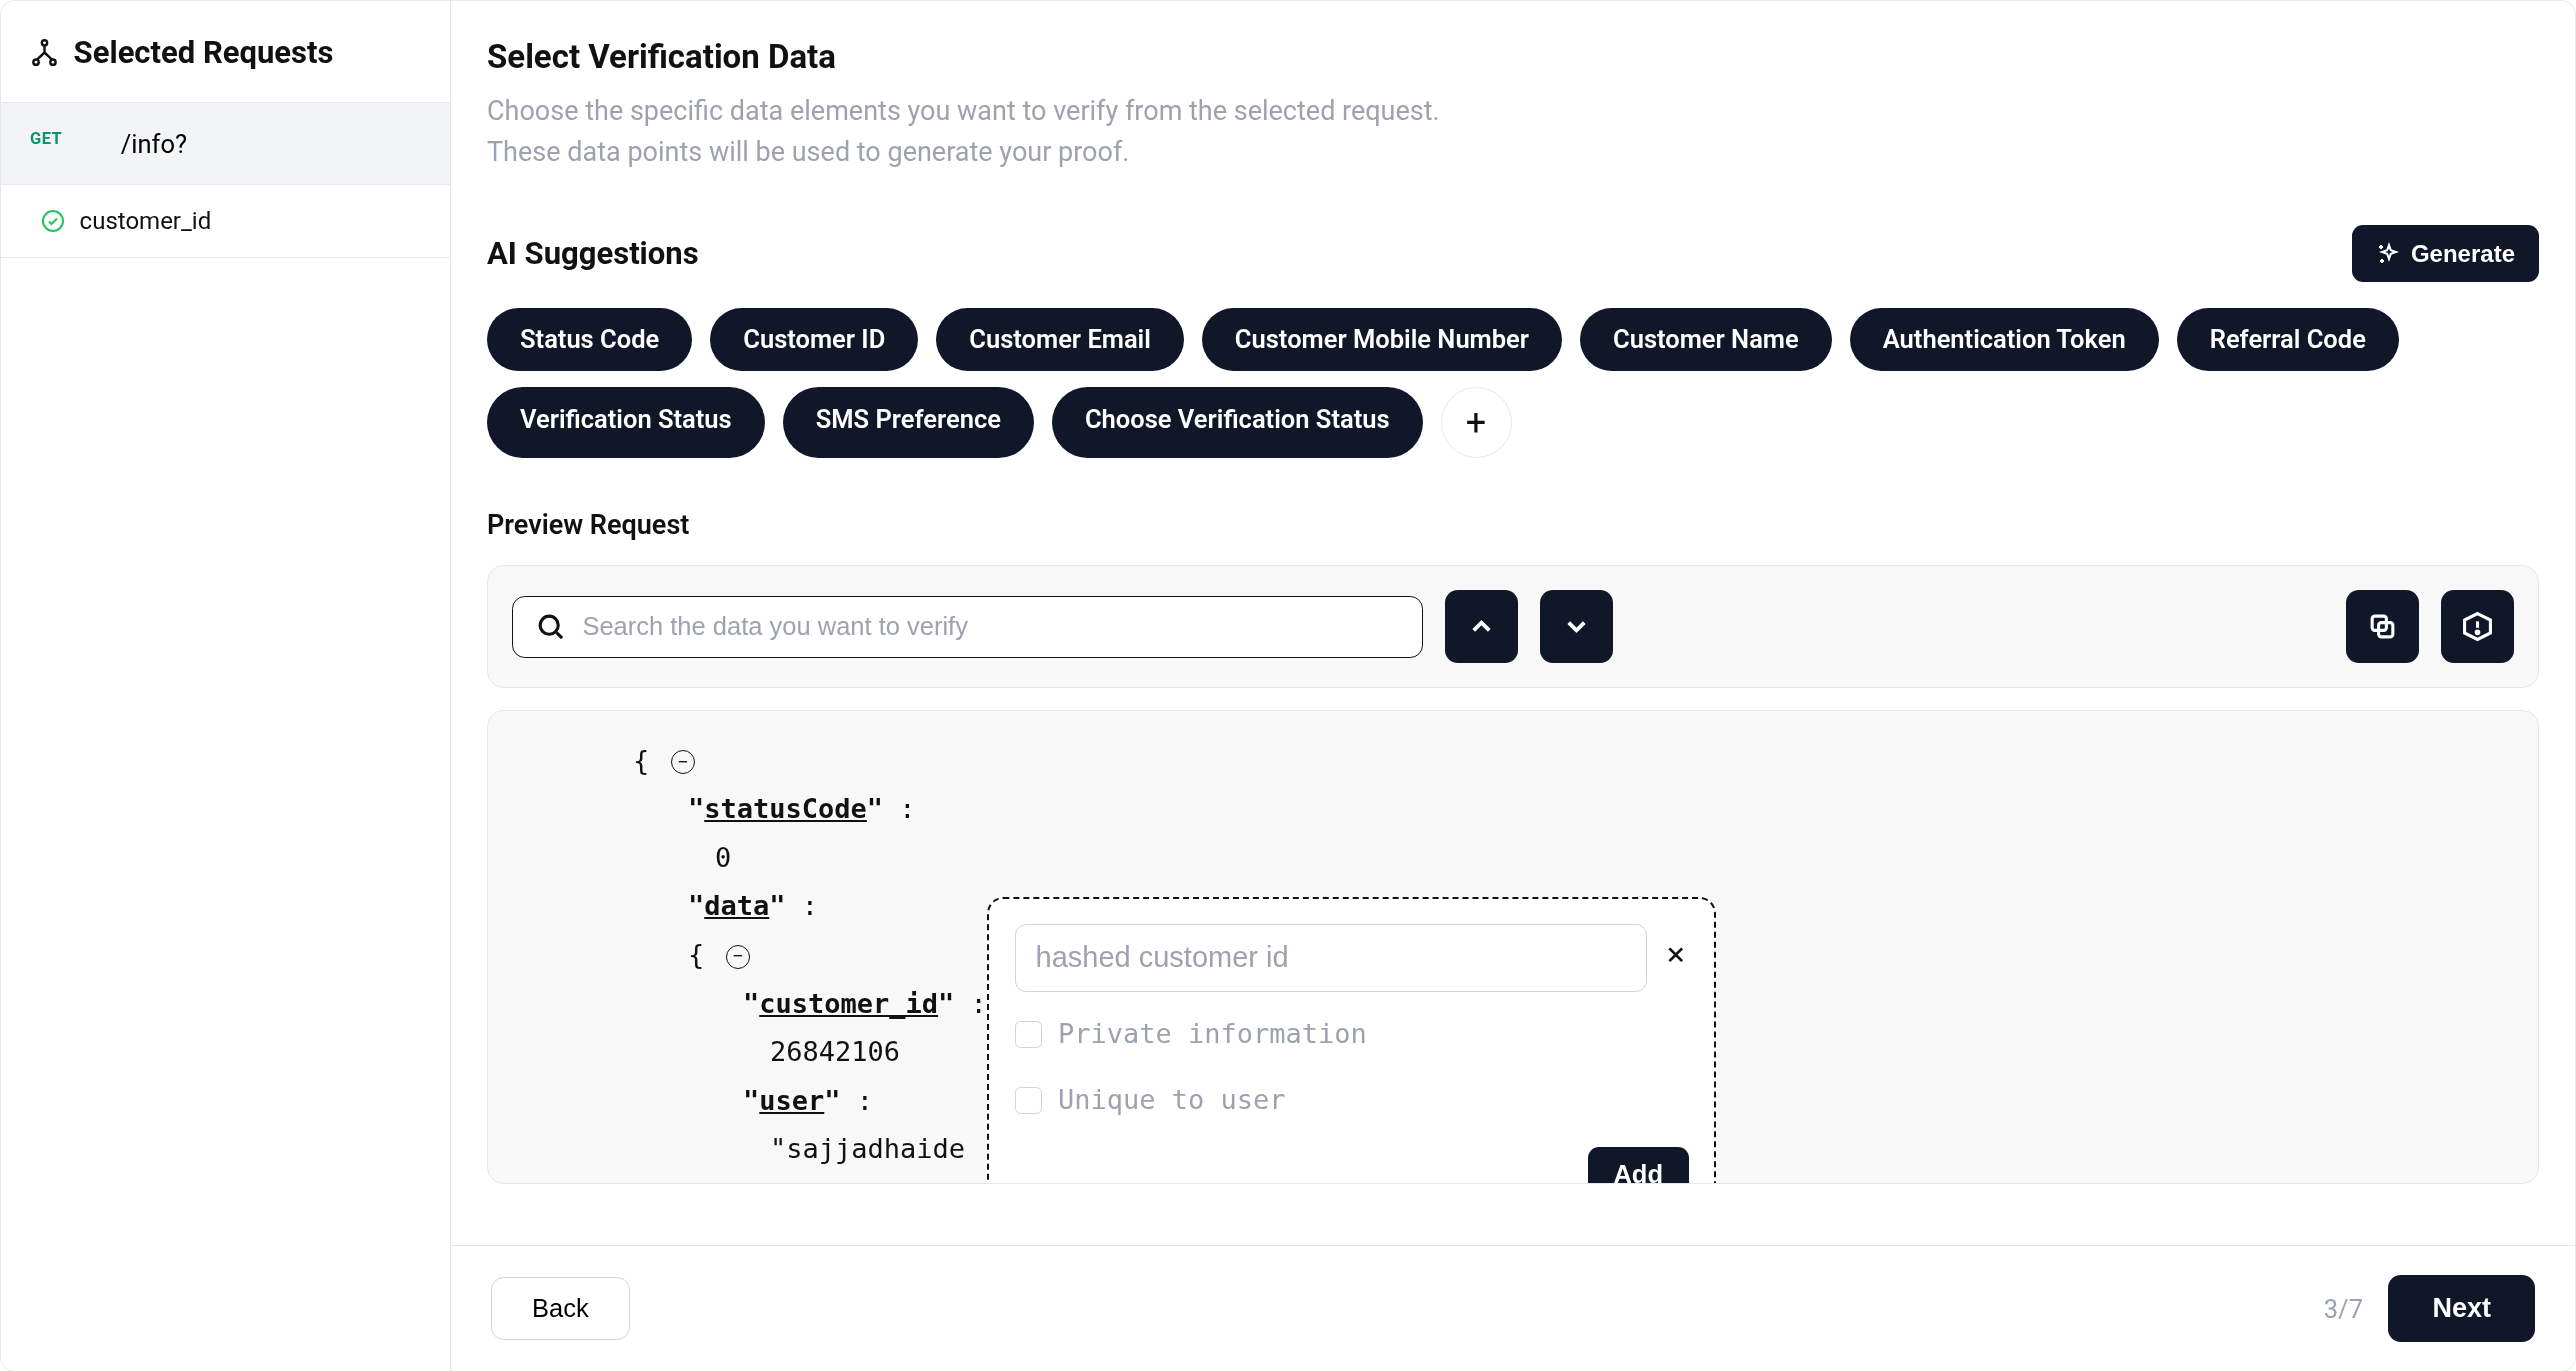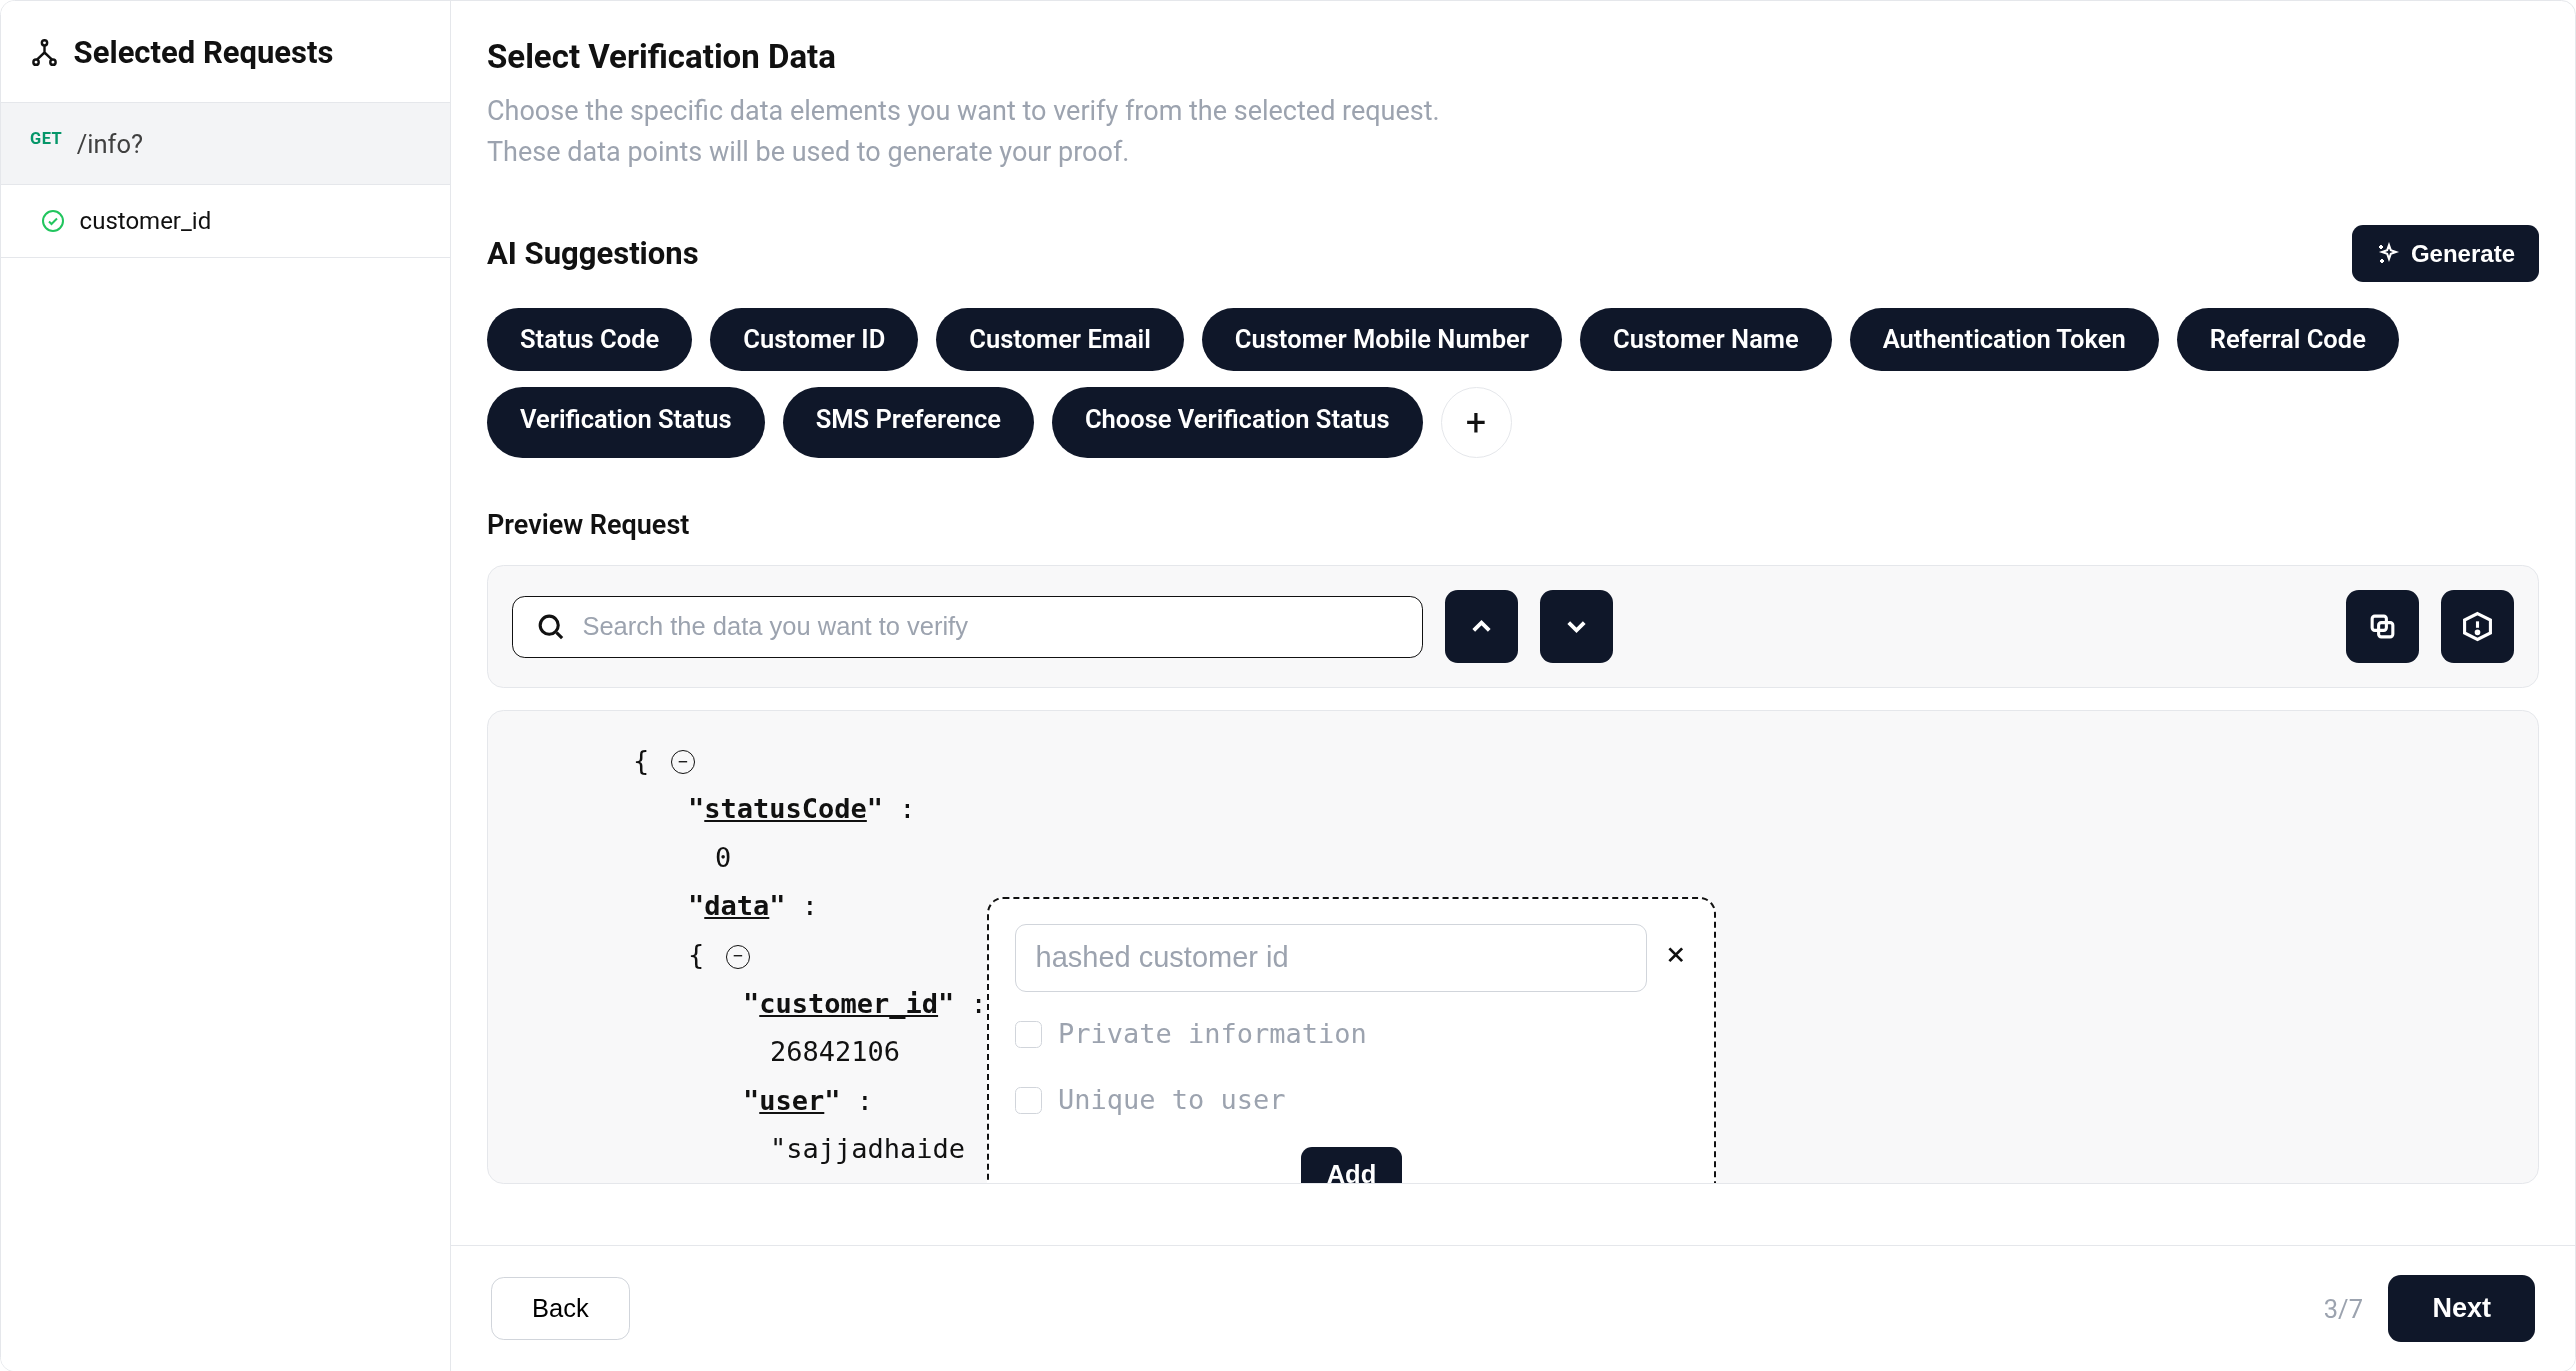--- a/index.html
+++ b/index.html
@@ -40,21 +40,21 @@
     padding: 25.5px 29px;
     background: #f3f4f6;
     border-bottom: 0.9px solid #e5e7eb;
   }
   .method-badge {
     font-size: 16.4px;
     font-weight: 700;
     color: #059669;
     letter-spacing: 0.5px;
   }
-  .request-path { font-size: 25.5px; color: #404040; }
+  .request-path { font-size: 25.5px; color: #000000; margin-left: 44px; }
   .field-row {
     display: flex;
     align-items: center;
     gap: 14.6px;
     padding: 22px 29px 22px 40px;
     border-bottom: 0.9px solid #e5e7eb;
   }
   .check-icon { width: 24px; height: 24px; color: #22c55e; }
   .field-name { font-size: 24px; color: #111; }
 
@@ -216,21 +216,21 @@
     border: 1.8px solid #d1d5db;
     border-radius: 11px;
     padding: 16.4px 20px;
     font-size: 29px;
     color: #9ca3af;
     outline: none;
   }
   .popover-close { font-size: 31px; color: #111; cursor: pointer; background:none;border:none; }
   .check-row { display: flex; align-items: center; gap: 16.4px; margin-top: 18px; font-size: 27px; color: #9ca3af; }
   .checkbox { width: 27px; height: 27px; border: 1.8px solid #d1d5db; border-radius: 5.5px; }
-  .popover-actions { display: flex; justify-content: center; margin-top: 22px; }
+  .popover-actions { display: flex; justify-content: flex-end; margin-top: 22px; }
   .add-btn {
     background: #0f1729; color: #fff; border: none; border-radius: 11px;
     padding: 12.8px 25.5px; font-size: 25.5px; font-weight: 600; cursor: pointer;
   }
 
   
   .footer {
     display: flex;
     align-items: center;
     gap: 25.5px;

